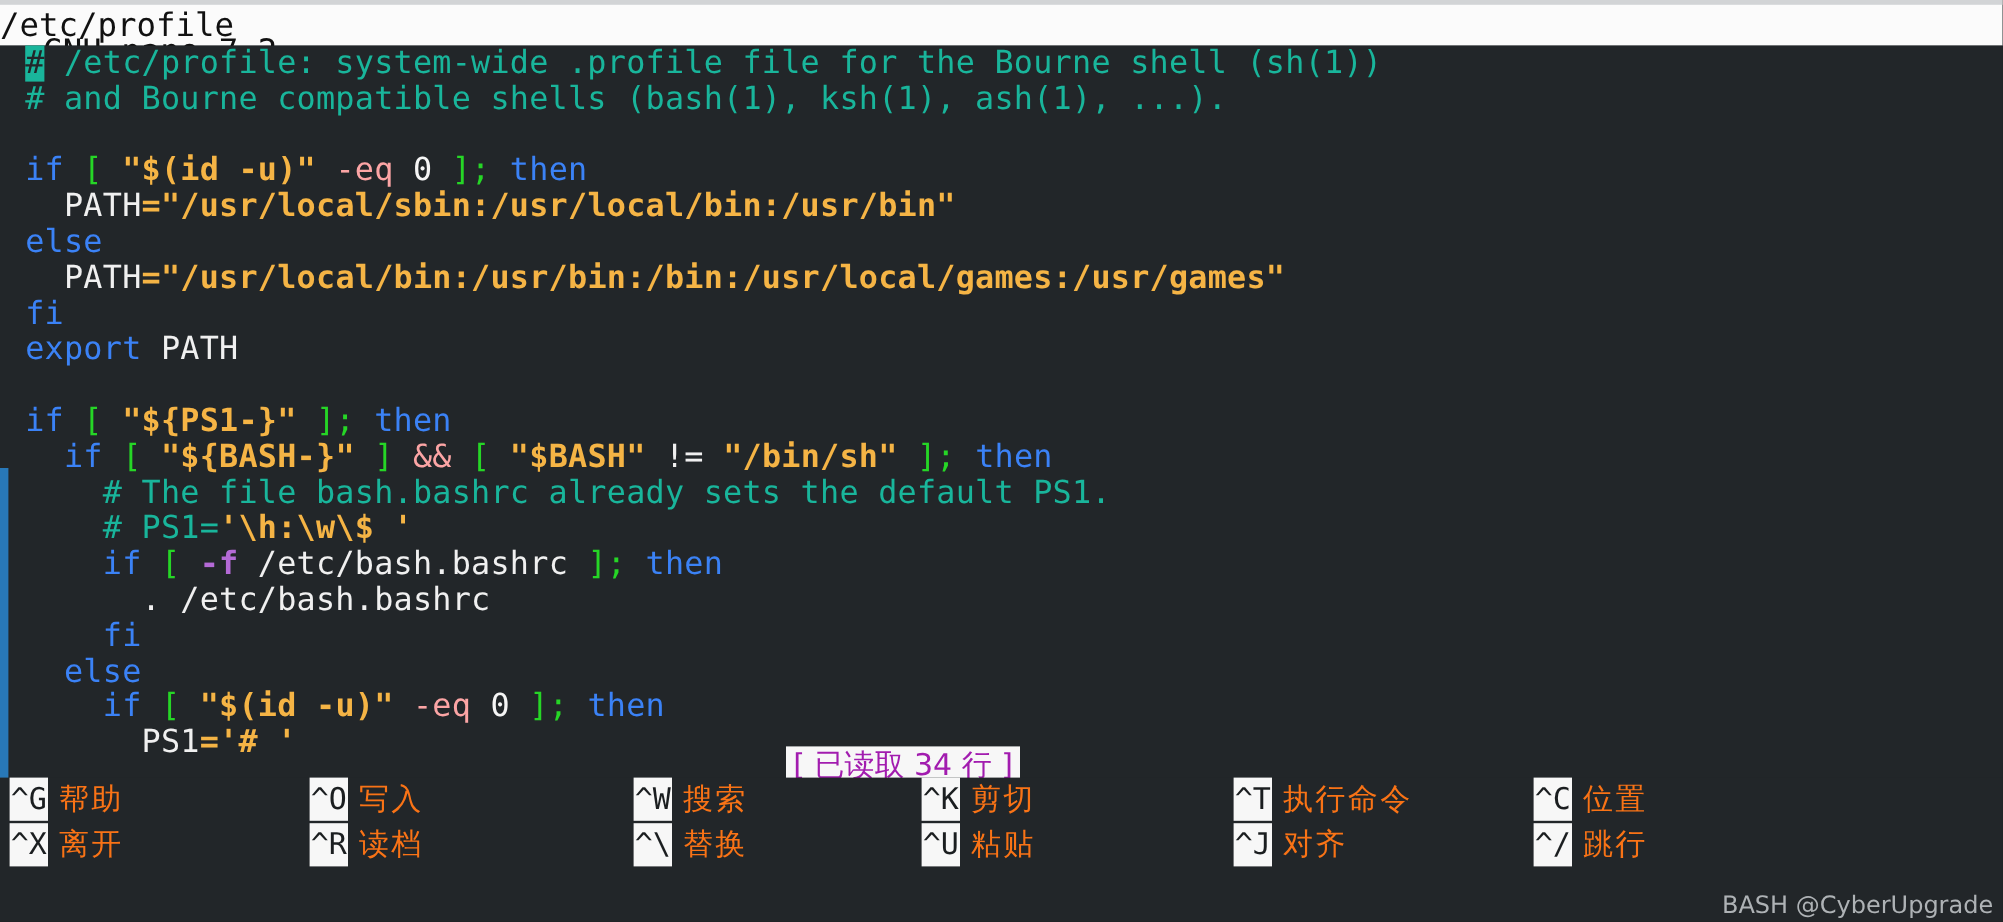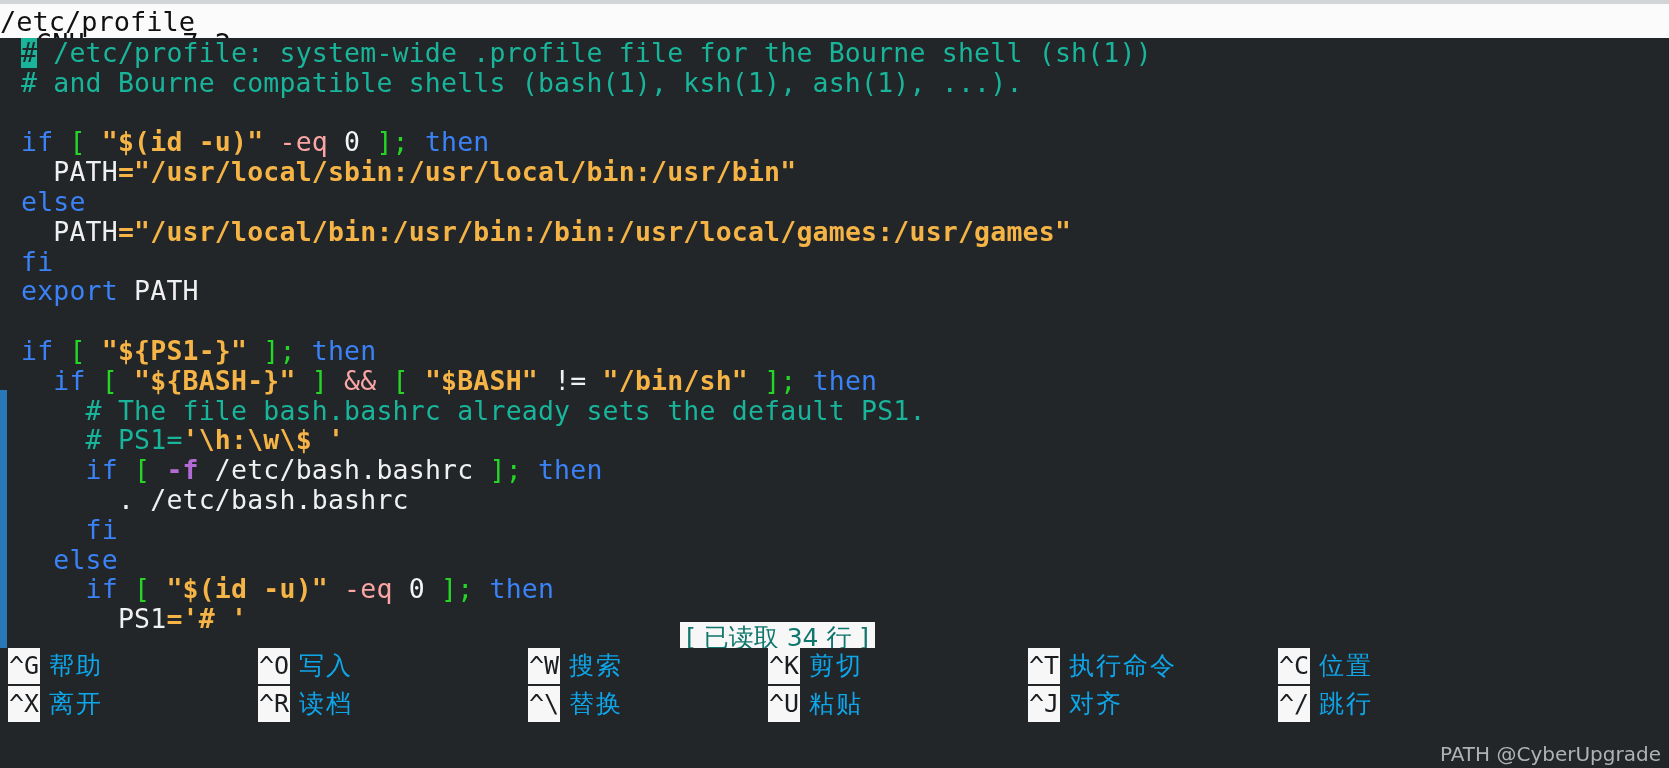--- a/index.html
+++ b/index.html
@@ -93,26 +93,25 @@
   .cursor  { background: #19b59b; color: #222629; }
 
   
   #statusmsg {
     position: absolute;
     left: 655px;
     top: 622px;
     height: 32px;
     line-height: 32px;
     background: #f7f7f7;
-    color: #0f766e;
+    color: #a21caf;
     font-size: 25px;
     padding: 0 6px;
     white-space: pre;
     font-family: "DejaVu Sans", "Liberation Sans", sans-serif;
-    margin-left: 25px;
   }
 
   
   #shortcuts {
     position: absolute;
     left: 0;
     top: 648px;
     width: 1669px;
     height: 120px;
     background: #222629;
@@ -131,21 +130,21 @@
   .sc-key {
     background: #f7f7f7;
     color: #1b1e20;
     font-family: "DejaVu Sans Mono", "Liberation Mono", monospace;
     font-size: 25px;
     line-height: 36px;
     padding: 0 1px;
     white-space: pre;
   }
   .sc-label {
-    color: #0ea5e9;
+    color: #f97316;
     font-family: "DejaVu Sans", "Liberation Sans", sans-serif;
     font-size: 25px;
     line-height: 36px;
     margin-left: 9px;
     white-space: pre;
     letter-spacing: 2px;
   }
   #watermark {
     position: absolute;
     right: 8px;
@@ -231,15 +230,15 @@
           <span class="sc-key">^C</span>
           <span class="sc-label">位置</span>
         </div>
         <div class="sc-row">
           <span class="sc-key">^/</span>
           <span class="sc-label">跳行</span>
         </div>
       </div>
     </div>
 
-  <div id="watermark">PATH @CyberUpgrade</div>
+  <div id="watermark">BASH @CyberUpgrade</div>
 
 </div>
 
 </body></html>

